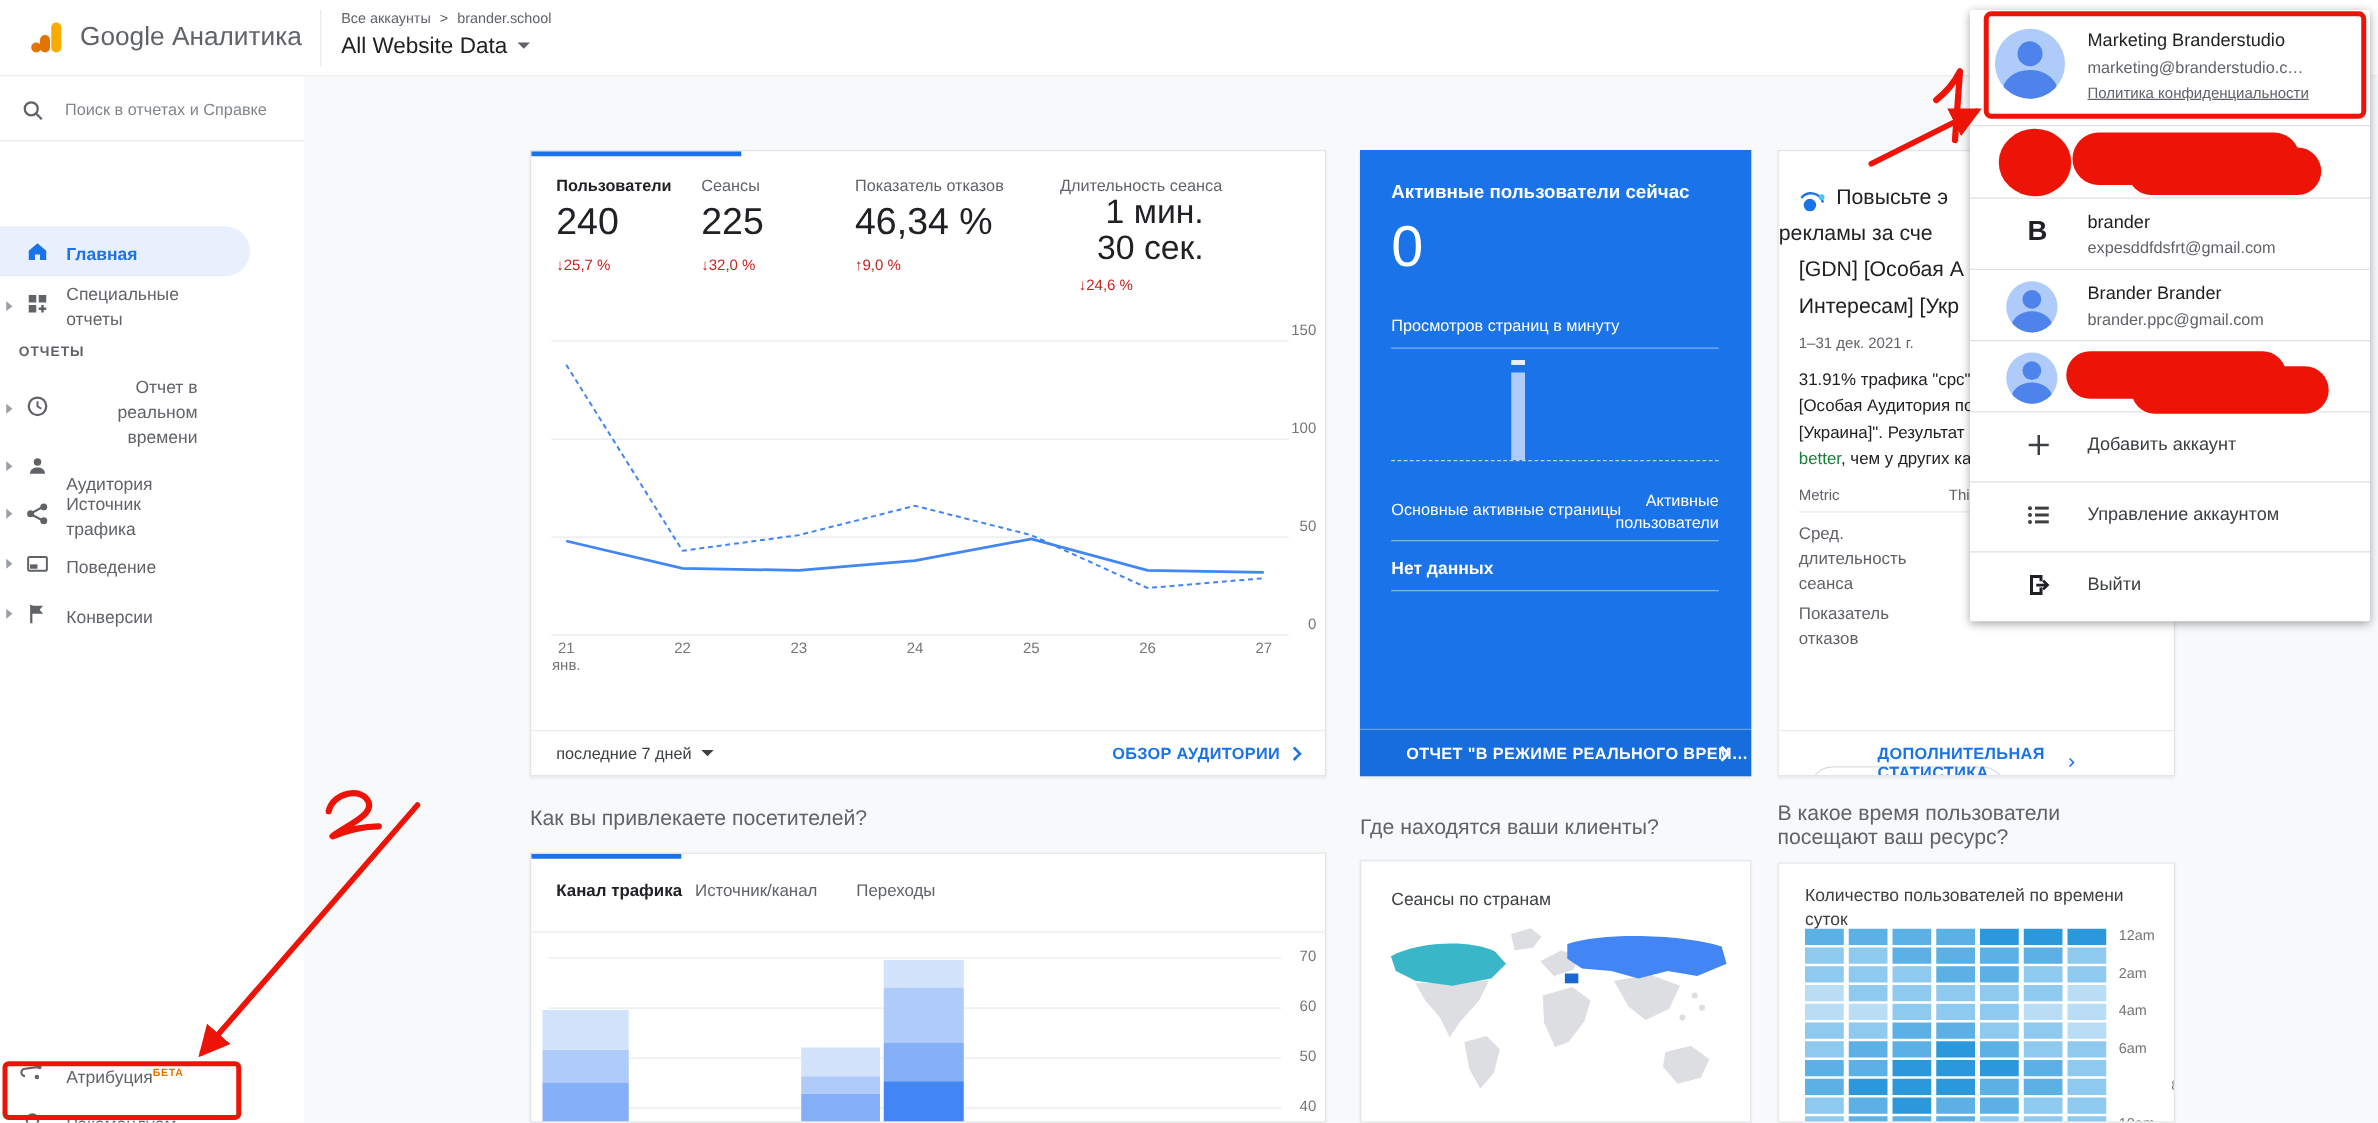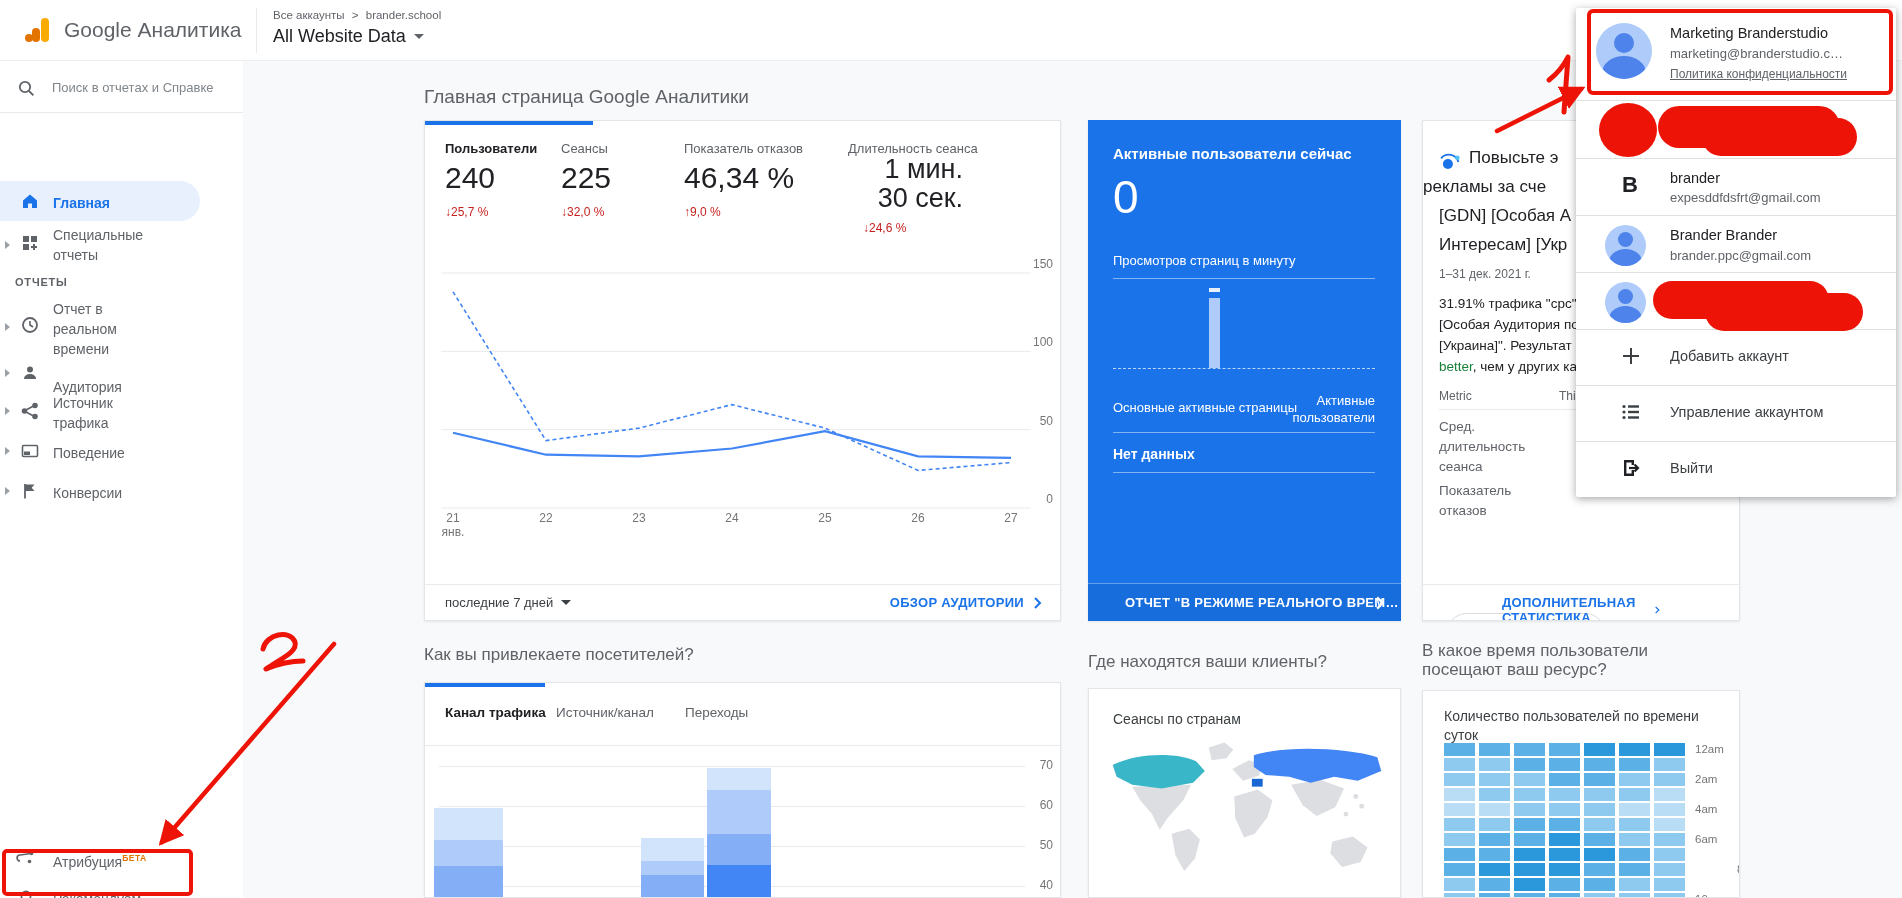--- a/index.html
+++ b/index.html
@@ -131,21 +131,21 @@
 
     <div class="nav-item" style="top:120px;height:40px;width:200px;">
       <svg class="nav-icon" style="top:10px;" viewBox="0 0 20 20">
         <path d="M3 9.5 L10 3.5 L17 9.5 V17 H12 V12.5 H8 V17 H3 Z" fill="#1a73e8"></path>
       </svg>
       <span class="nav-label" style="top:12px;color:#1a73e8;font-weight:bold;">Главная</span>
     </div>
 
     <div class="section-label">ОТЧЕТЫ</div>
 
-    <div class="nav-item" style="top:236px;height:64px;width:220px;">
+    <div class="nav-item" style="top:236px;height:64px;width:220px;text-align:right;">
       <span class="nav-caret" style="top:26px;"></span>
       <svg class="nav-icon" style="top:18px;" viewBox="0 0 20 20">
         <circle cx="10" cy="10" r="7" fill="none" stroke="#5f6368" stroke-width="1.8"></circle>
         <polyline points="10,6 10,10 13,12" fill="none" stroke="#5f6368" stroke-width="1.6"></polyline>
       </svg>
       <span class="nav-label" style="top:2px;">Отчет в реальном времени</span>
     </div>
 
     <div class="nav-item" style="top:302px;height:24px;width:220px;">
       <span class="nav-caret" style="top:6px;"></span>
@@ -201,21 +201,20 @@
       <svg class="nav-icon" style="left:16px;top:1px;" viewBox="0 0 20 20">
         <circle cx="10" cy="8" r="4.6" fill="none" stroke="#5f6368" stroke-width="1.7"></circle>
         <rect x="8" y="13.5" width="4" height="2" fill="#5f6368"></rect>
           <rect x="8.6" y="16.2" width="2.8" height="1.4" fill="#5f6368"></rect>
       </svg>
       <span class="nav-label" style="top:2px;">Рекомендуем</span>
     </div>
 
   </div>
 
-  <div class="qheader" style="left:424px;top:86px;font-size:19px;">Главная страница Google Аналитики</div>
 
   <div class="card" style="left:424px;top:120px;width:637px;height:501px;">
     <div class="blue-tab-bar" style="width:168px;"></div>
 
     <div>
       <span class="metric-label" style="left:20px;color:#202124;font-weight:bold;">Пользователи</span>
       <span class="metric-value" style="left:20px;">240</span>
       <span class="metric-delta" style="left:20px;">↓25,7 %</span>
     </div>
     <div>

